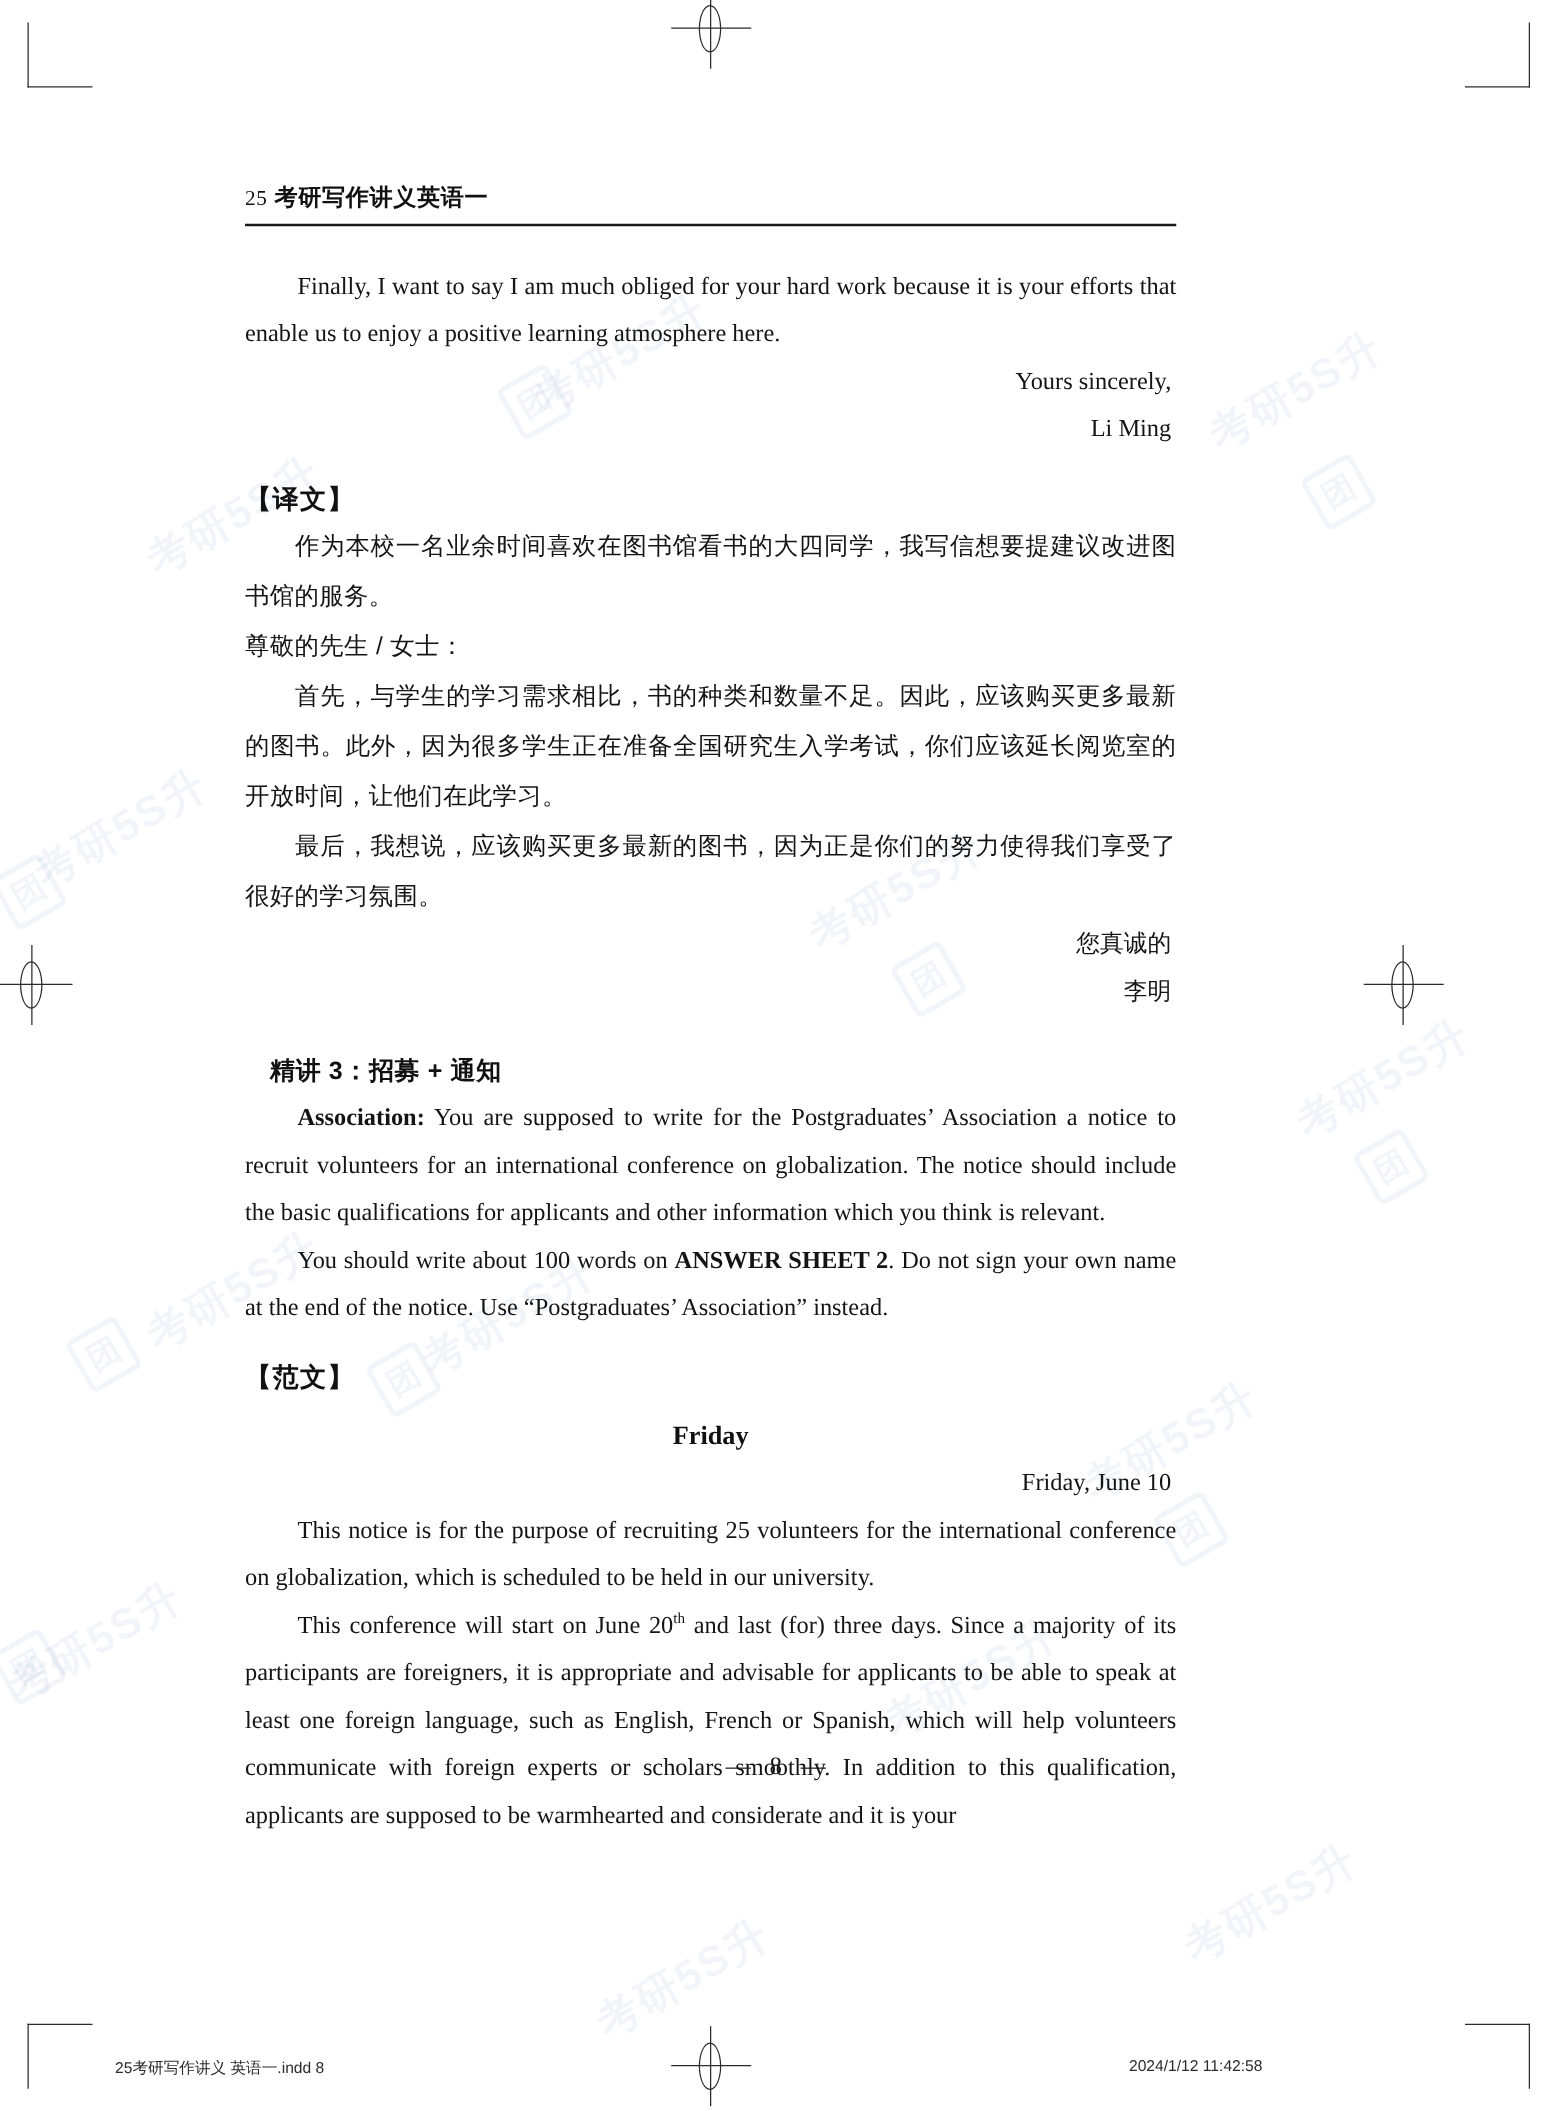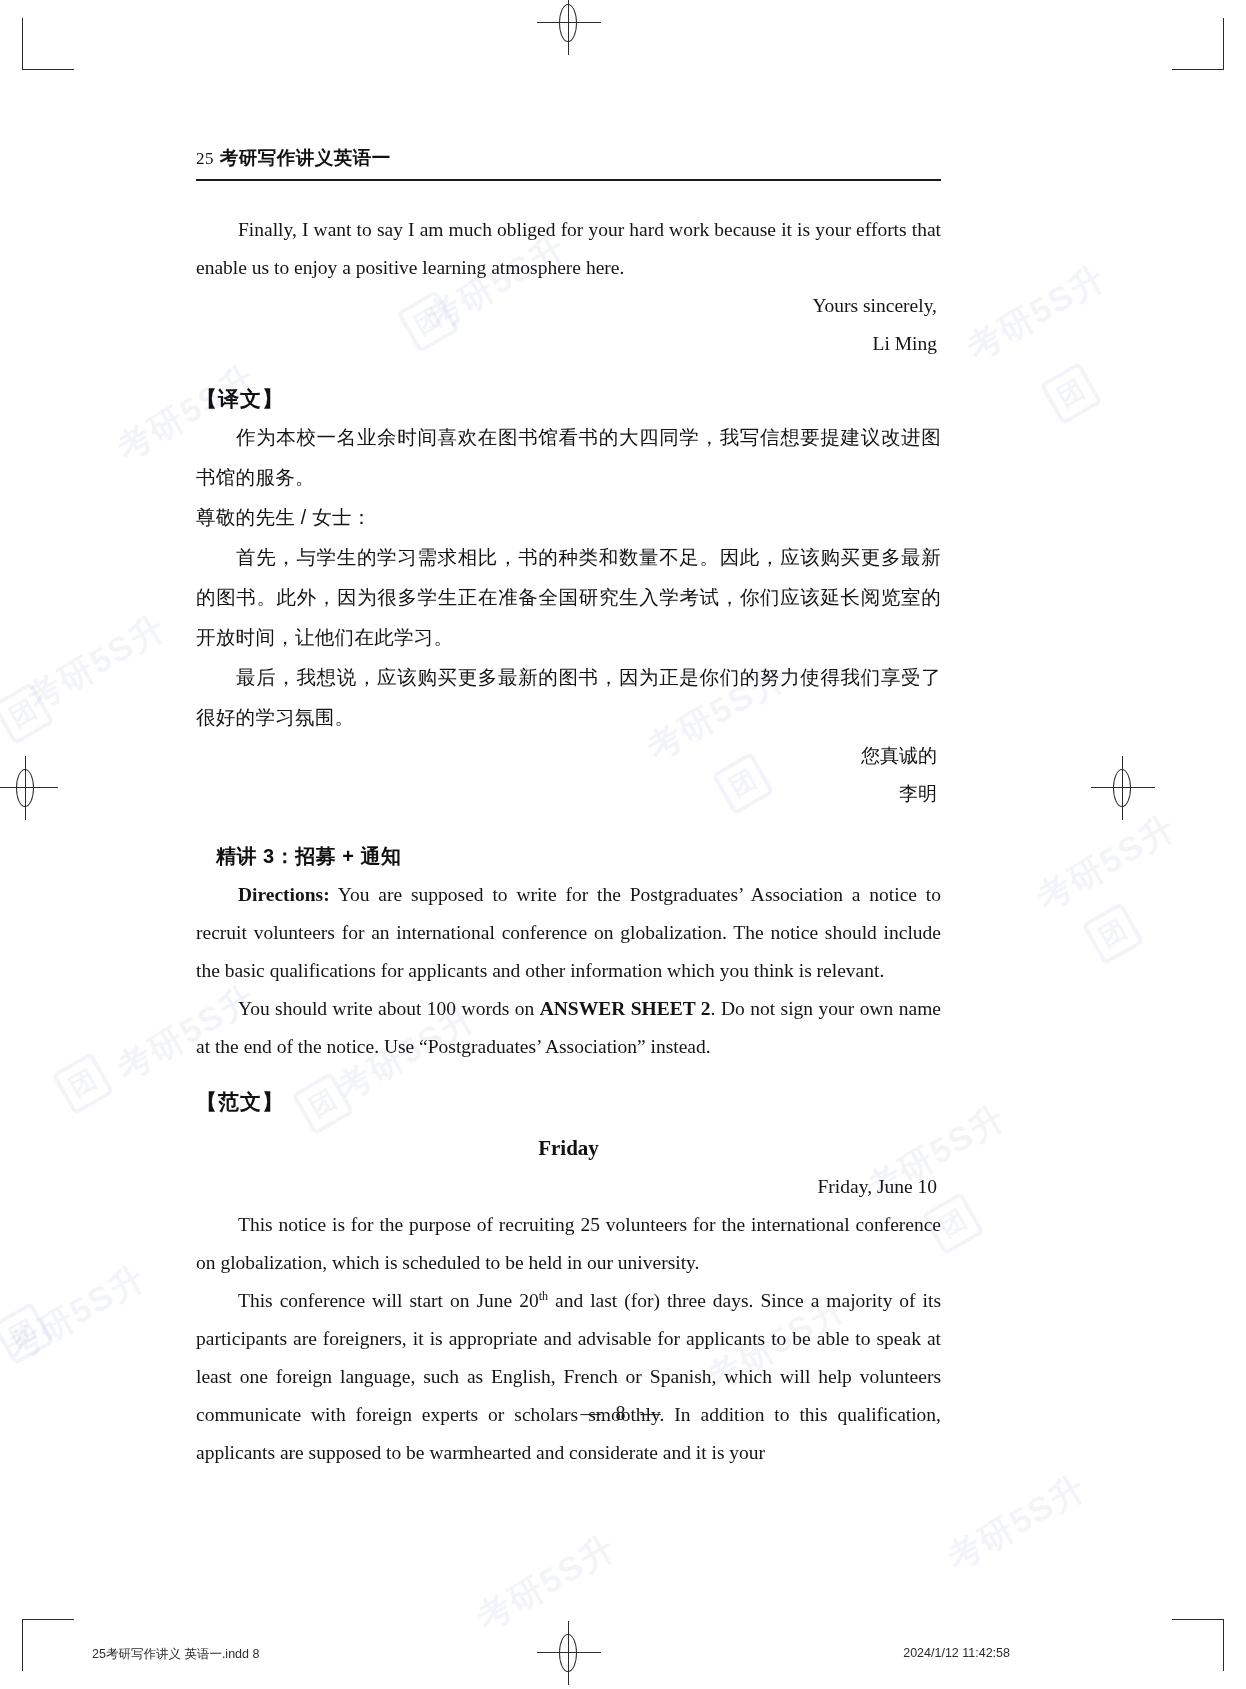--- a/index.html
+++ b/index.html
@@ -315,21 +315,21 @@
     <p class="cn noindent">尊敬的先生 / 女士：</p>
     <p class="cn">首先，与学生的学习需求相比，书的种类和数量不足。因此，应该购买更多最新的图书。此外，因为很多学生正在准备全国研究生入学考试，你们应该延长阅览室的开放时间，让他们在此学习。</p>
     <p class="cn">最后，我想说，应该购买更多最新的图书，因为正是你们的努力使得我们享受了很好的学习氛围。</p>
 
     <div class="right-line cn">您真诚的</div>
     <div class="right-line cn">李明</div>
 
     <div class="cn-section-head">精讲 3：招募 + 通知</div>
 
     <p class="en">
-      <b>Directions:</b><span> You are supposed to write for the Postgraduates’ Association a notice to recruit volunteers for an international conference on globalization. The notice should include the basic qualifications for applicants and other information which you think is relevant.</span>
+      <b>Association:</b><span> You are supposed to write for the Postgraduates’ Association a notice to recruit volunteers for an international conference on globalization. The notice should include the basic qualifications for applicants and other information which you think is relevant.</span>
     </p>
 
     <p class="en">
       <span>You should write about 100 words on </span><b>ANSWER SHEET 2</b><span>. Do not sign your own name at the end of the notice. Use “Postgraduates’ Association” instead.</span>
     </p>
 
     <div class="cn-bracket-head">【范文】</div>
 
     <div class="notice-title">Friday</div>
     <div class="right-line">Friday, June 10</div>

